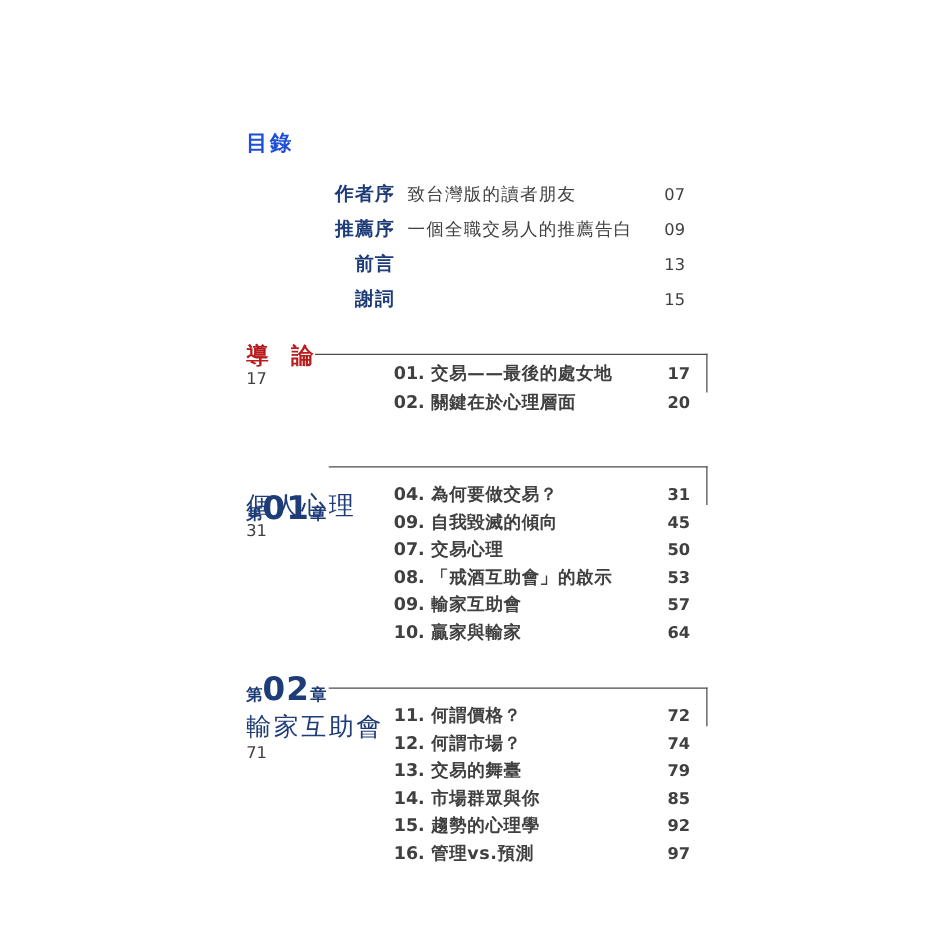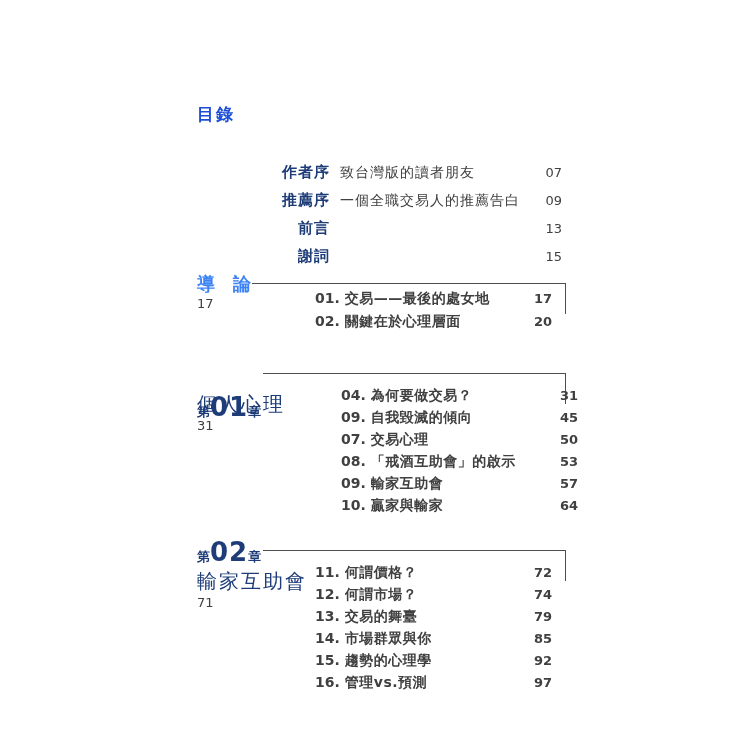--- a/index.html
+++ b/index.html
@@ -22,24 +22,23 @@
     top: 63px;
     font-size: 17px;
     font-weight: bold;
     letter-spacing: 2px;
     color: #1d4ed8;
     margin-top: 40px;
   }
   
   .front-matter {
     position: absolute;
-    left: 200px;
+    left: 186px;
     top: 146px;
     width: 362px;
-    margin-top: 17px;
   }
   .fm-row {
     display: flex;
     align-items: baseline;
     margin-bottom: 12px;
     height: 16px;
   }
   .fm-label {
     width: 130px;
     text-align: right;
@@ -68,21 +67,21 @@
     position: absolute;
     border-top: 1px solid #4d4d4d;
     border-right: 1px solid #4d4d4d;
     height: 30px;
   }
   .sec-heading-intro {
     position: absolute;
     left: 197px;
     font-size: 18px;
     font-weight: bold;
-    color: #3b82f6;
+    color: #b91c1c;
   }
   .sec-chapter-label {
     position: absolute;
     left: 197px;
     color: #1e3c78;
     font-weight: bold;
     white-space: nowrap;
   }
   .ch-small { font-size: 13px; }
   .ch-big   { font-size: 26px; letter-spacing: 1px; }
@@ -184,21 +183,21 @@
     </div>
   </div>
 
   <div>
     <div class="sec-chapter-label" style="top:360px;margin-top:32px;">
       <span class="ch-small">第</span><span class="ch-big">01</span><span class="ch-small">章</span>
     </div>
     <div class="sec-bracket" style="top:373px; left:263px; width:302px;"></div>
     <div class="sec-title" style="top:391px;">個人心理</div>
     <div class="sec-startpage" style="top:418px;">31</div>
-    <div class="sec-items" style="top:387px;margin-left:26px;">
+    <div class="sec-items" style="top:387px;">
       <div class="toc-item">
         <span class="item-no">04.</span>
         <span class="item-title">為何要做交易？</span>
         <span class="item-page">31</span>
       </div>
       <div class="toc-item">
         <span class="item-no">09.</span>
         <span class="item-title">自我毀滅的傾向</span>
         <span class="item-page">45</span>
       </div>

